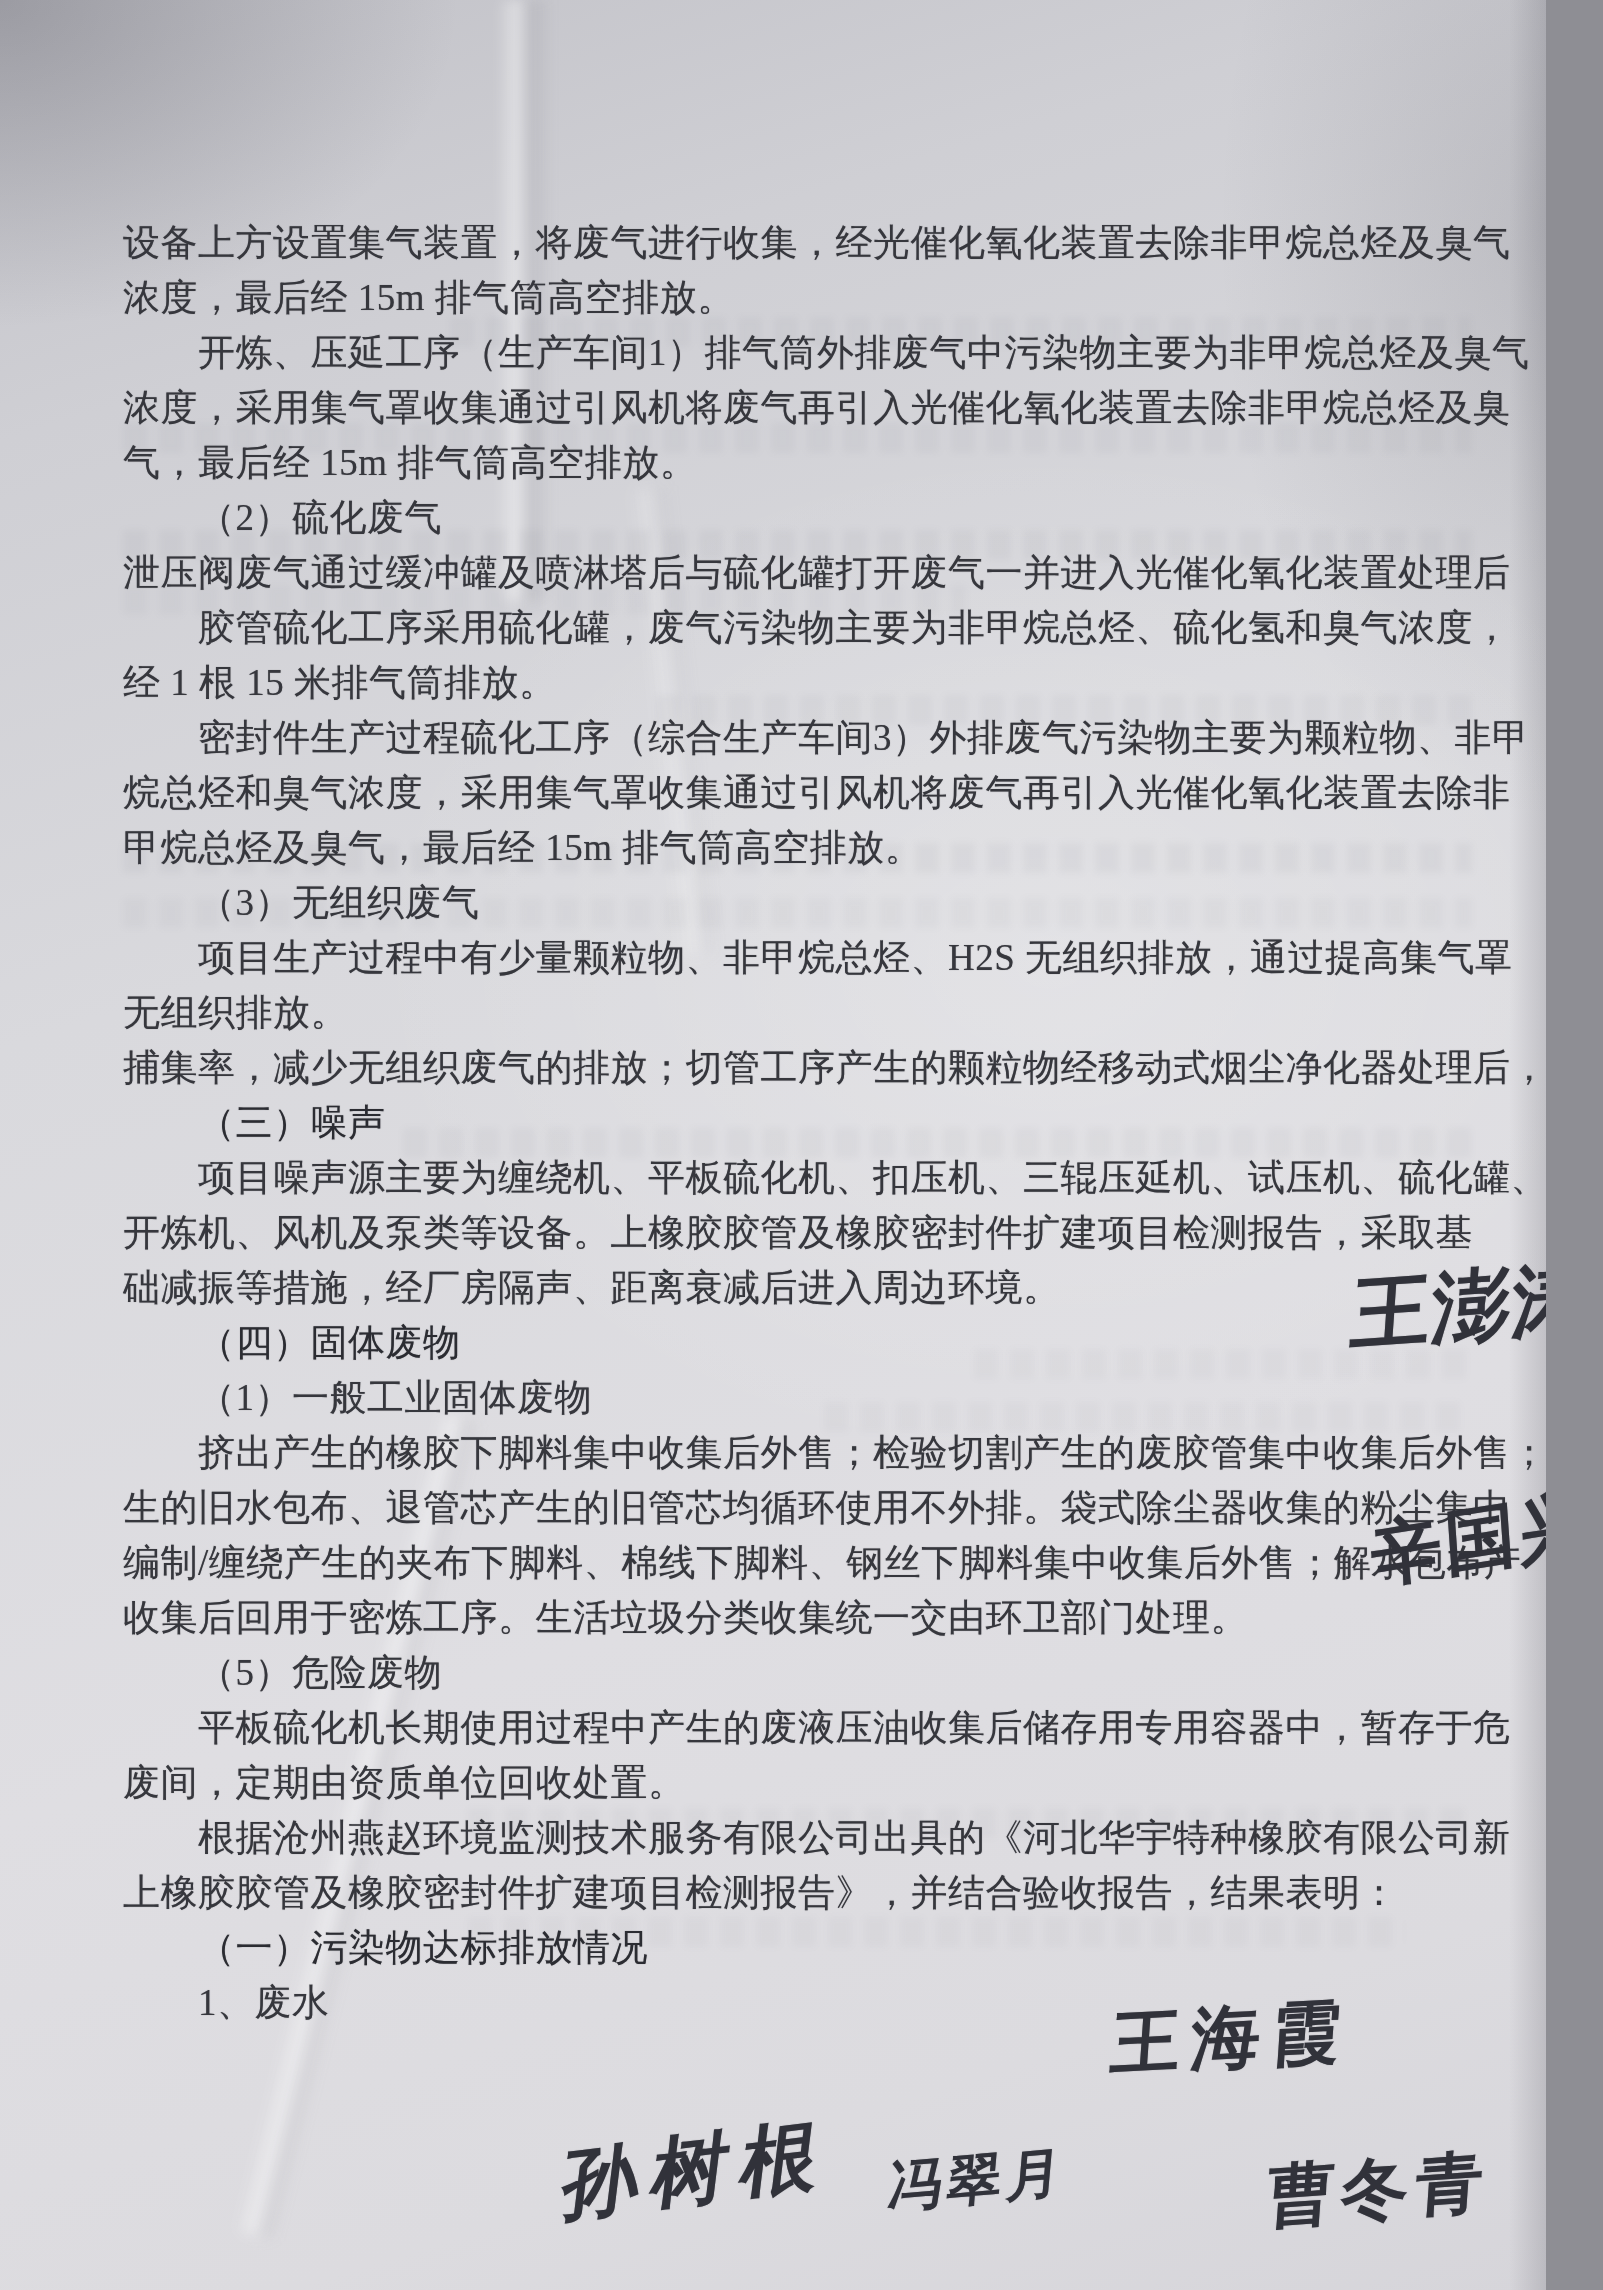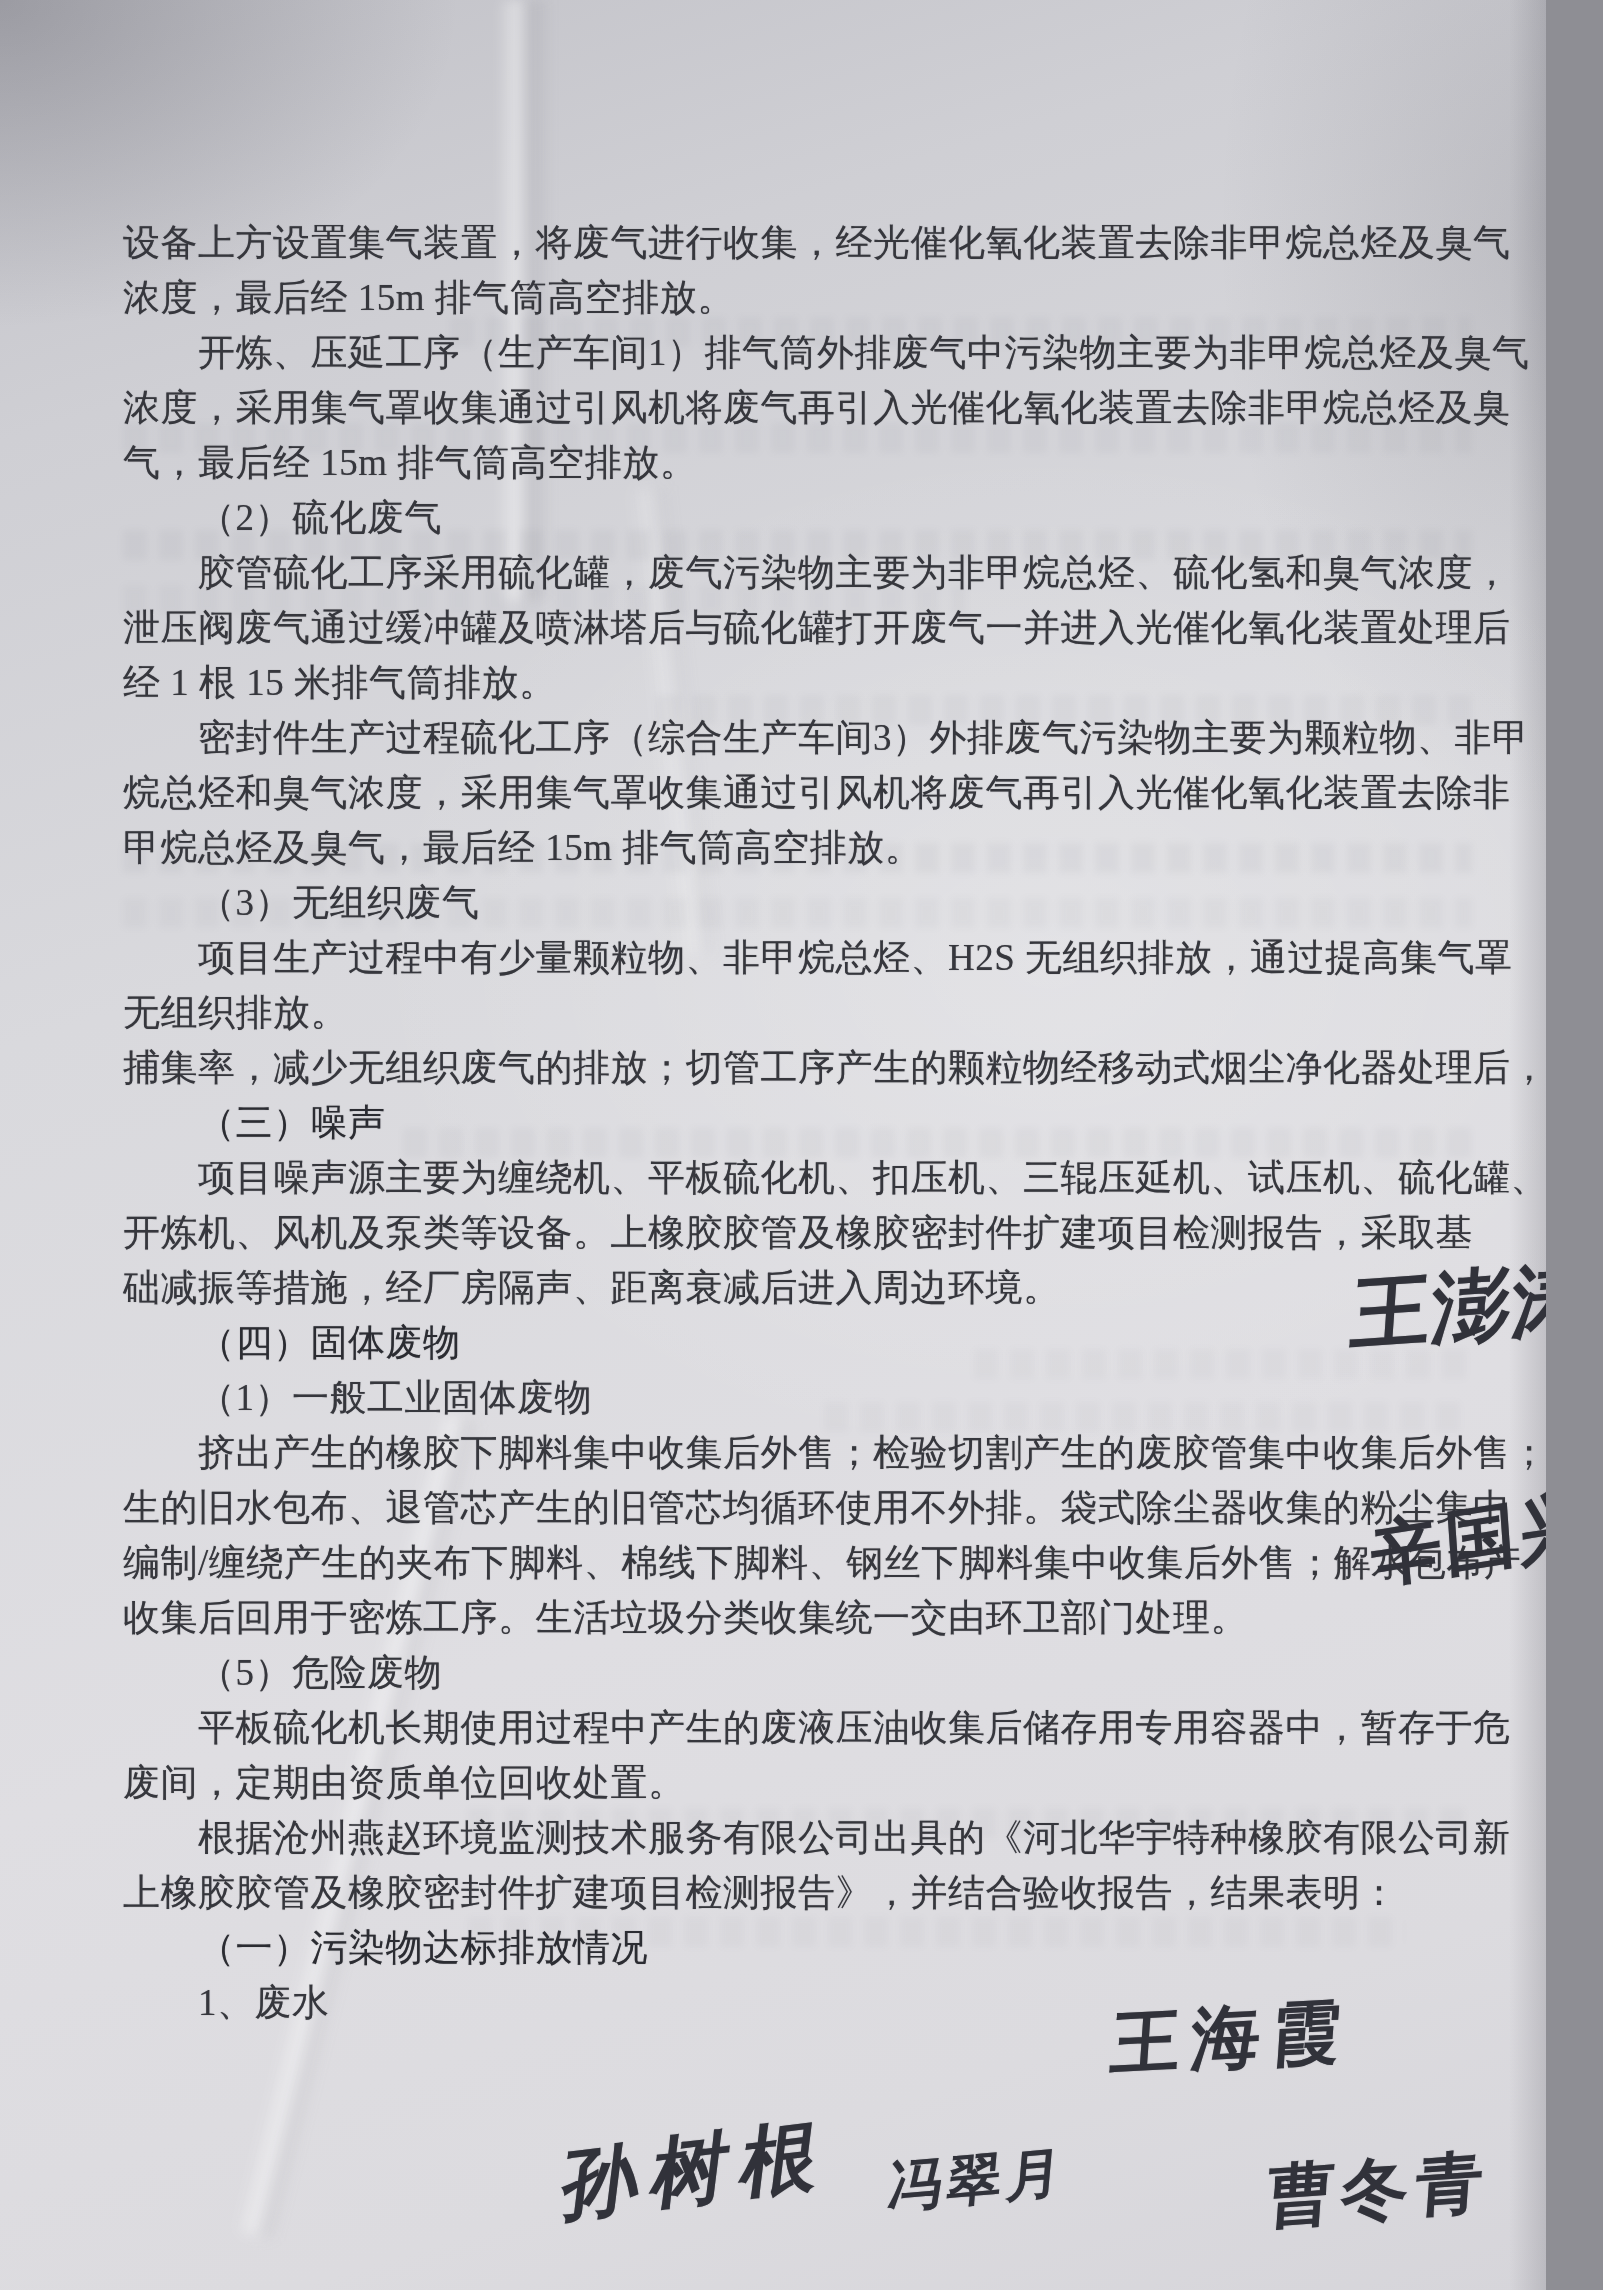--- a/index.html
+++ b/index.html
@@ -96,22 +96,22 @@
   <div class="bleed" style="left:468px;top:1808px;width:1002px;opacity:.09"></div>
   <div class="bleed" style="left:468px;top:1917px;width:937px;opacity:.08"></div>
 
   <div class="textblock">
     <div class="line">设备上方设置集气装置，将废气进行收集，经光催化氧化装置去除非甲烷总烃及臭气</div>
     <div class="line">浓度，最后经 15m 排气筒高空排放。</div>
     <div class="line indent">开炼、压延工序（生产车间1）排气筒外排废气中污染物主要为非甲烷总烃及臭气</div>
     <div class="line">浓度，采用集气罩收集通过引风机将废气再引入光催化氧化装置去除非甲烷总烃及臭</div>
     <div class="line">气，最后经 15m 排气筒高空排放。</div>
     <div class="line indent">（2）硫化废气</div>
+    <div class="line">泄压阀废气通过缓冲罐及喷淋塔后与硫化罐打开废气一并进入光催化氧化装置处理后</div>
     <div class="line indent">胶管硫化工序采用硫化罐，废气污染物主要为非甲烷总烃、硫化氢和臭气浓度，</div>
-    <div class="line">泄压阀废气通过缓冲罐及喷淋塔后与硫化罐打开废气一并进入光催化氧化装置处理后</div>
     <div class="line">经 1 根 15 米排气筒排放。</div>
     <div class="line indent">密封件生产过程硫化工序（综合生产车间3）外排废气污染物主要为颗粒物、非甲</div>
     <div class="line">烷总烃和臭气浓度，采用集气罩收集通过引风机将废气再引入光催化氧化装置去除非</div>
     <div class="line">甲烷总烃及臭气，最后经 15m 排气筒高空排放。</div>
     <div class="line indent">（3）无组织废气</div>
     <div class="line indent">项目生产过程中有少量颗粒物、非甲烷总烃、H2S 无组织排放，通过提高集气罩</div>
     <div class="line">无组织排放。</div>
     <div class="line">捕集率，减少无组织废气的排放；切管工序产生的颗粒物经移动式烟尘净化器处理后，</div>
     <div class="line indent bold">（三）噪声</div>
     <div class="line indent">项目噪声源主要为缠绕机、平板硫化机、扣压机、三辊压延机、试压机、硫化罐、</div>

